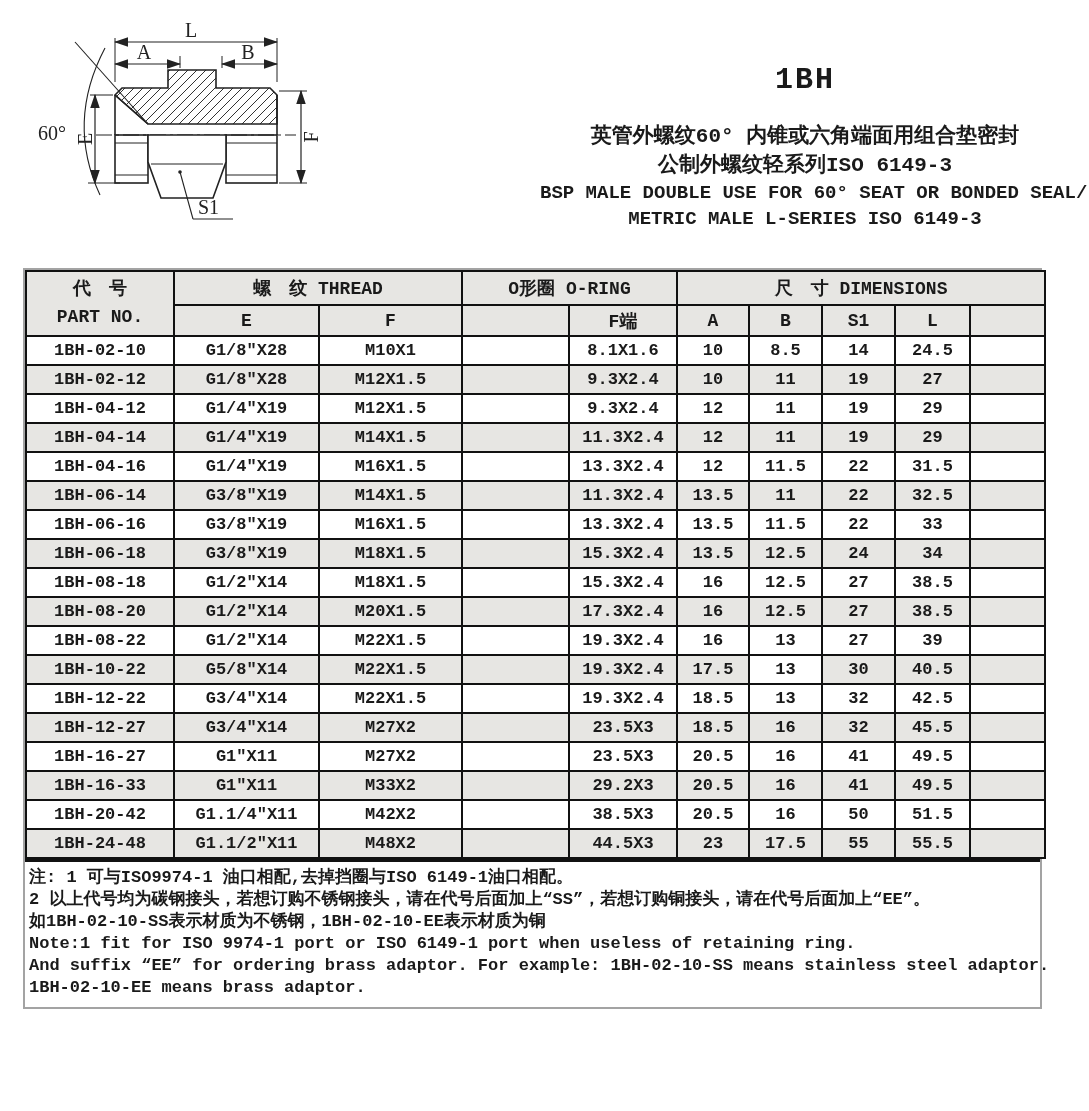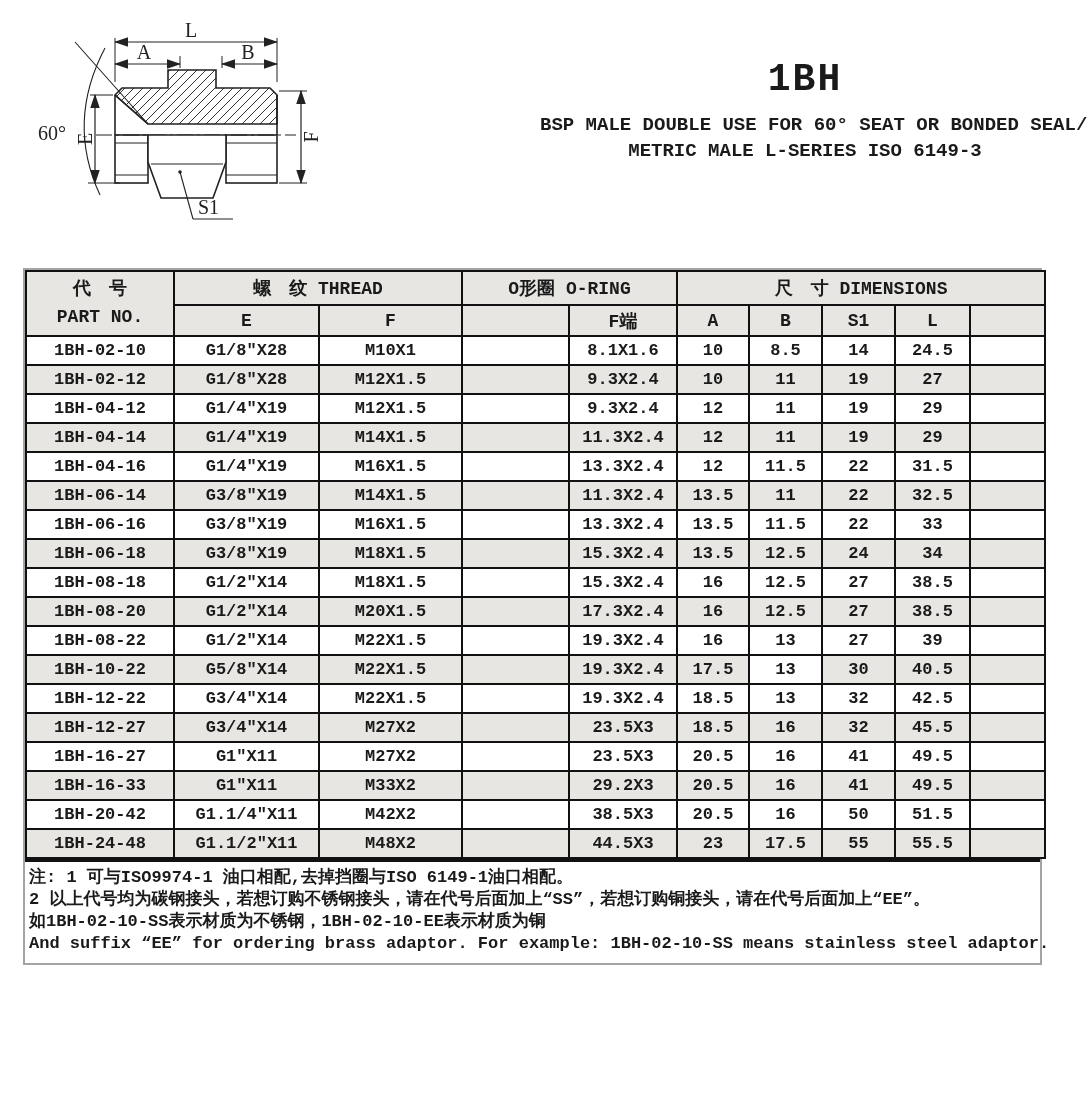--- a/index.html
+++ b/index.html
@@ -3,21 +3,21 @@
 <meta charset="utf-8">
 <style>
   html,body{margin:0;padding:0;background:#fff;}
   .page{position:relative;width:1089px;height:1111px;background:#ffffff;
         font-family:"Liberation Mono","DejaVu Sans Mono",monospace;color:#1a1a1a;overflow:hidden;}
   
   .drawing{position:absolute;left:30px;top:12px;}
   .drawing text{font-family:"Liberation Serif","DejaVu Serif",serif;font-size:20px;fill:#222;}
   
   .titleblock{position:absolute;left:540px;top:58px;width:530px;text-align:center;}
-  .title{font-size:38px;font-weight:bold;letter-spacing:2px;line-height:44px;margin-bottom:10px;}
+  .title{font-size:30px;font-weight:bold;letter-spacing:2px;line-height:44px;margin-bottom:20px;}
   .sub-cn{font-size:21px;font-weight:bold;line-height:29px;white-space:nowrap;}
   .sub-en{font-size:19px;font-weight:bold;line-height:26px;white-space:nowrap;}
   
   .tablebox{position:absolute;left:23px;top:268px;width:1019px;border:2px solid #a3a3a3;box-sizing:border-box;background:#fff;}
   table.spec{width:100%;border-collapse:collapse;table-layout:fixed;}
   table.spec th,table.spec td{border:2px solid #111;text-align:center;vertical-align:middle;
         padding:0;font-weight:bold;overflow:hidden;white-space:nowrap;}
   table.spec th{background:#e7e6e3;font-size:18px;}
   table.spec td{font-size:17px;background:#fff;}
   tr.hdr1{height:34px;} tr.hdr2{height:31px;} tbody tr{height:29px;}
@@ -94,20 +94,22 @@
     <line x1="163" y1="207" x2="203" y2="207" stroke="#222" stroke-width="1.1"></line>
     <text x="168" y="202">S1</text>
 
     <line x1="45" y1="30" x2="118" y2="112" stroke="#222" stroke-width="1.1"></line>
     <path d="M70,183 Q36,110 75,36" fill="none" stroke="#222" stroke-width="1.1"></path>
     <text x="8" y="128">60°</text>
   </svg>
 
   <div class="titleblock">
     <div class="title">1BH</div>
+    <div class="sub-cn">英管外螺纹60° 内锥或六角端面用组合垫密封</div>
+    <div class="sub-cn">公制外螺纹轻系列ISO 6149-3</div>
     <div class="sub-en">BSP MALE DOUBLE USE FOR 60° SEAT OR BONDED SEAL/</div>
     <div class="sub-en">METRIC MALE L-SERIES ISO 6149-3</div>
   </div>
 
   <div class="tablebox">
     <table class="spec">
       <colgroup>
         <col style="width:148px">
           <col style="width:145px">
           <col style="width:143px">
@@ -357,17 +359,19 @@
             <td>55</td>
             <td>55.5</td>
             <td></td>
           </tr>
         </tbody>
     </table>
     <div class="notes" id="notes-box">
         <div>注: 1 可与ISO9974-1 油口相配,去掉挡圈与ISO 6149-1油口相配。</div>
         <div>2 以上代号均为碳钢接头，若想订购不锈钢接头，请在代号后面加上“SS”，若想订购铜接头，请在代号后面加上“EE”。</div>
         <div>如1BH-02-10-SS表示材质为不锈钢，1BH-02-10-EE表示材质为铜</div>
+        <div>Note:1 fit for ISO 9974-1 port or ISO 6149-1 port when useless of retaining ring.</div>
         <div>And suffix “EE” for ordering brass adaptor. For example: 1BH-02-10-SS  means stainless steel adaptor.</div>
+        <div>1BH-02-10-EE means brass adaptor.</div>
       </div>
   </div>
 
 </div>
 
 </body></html>

